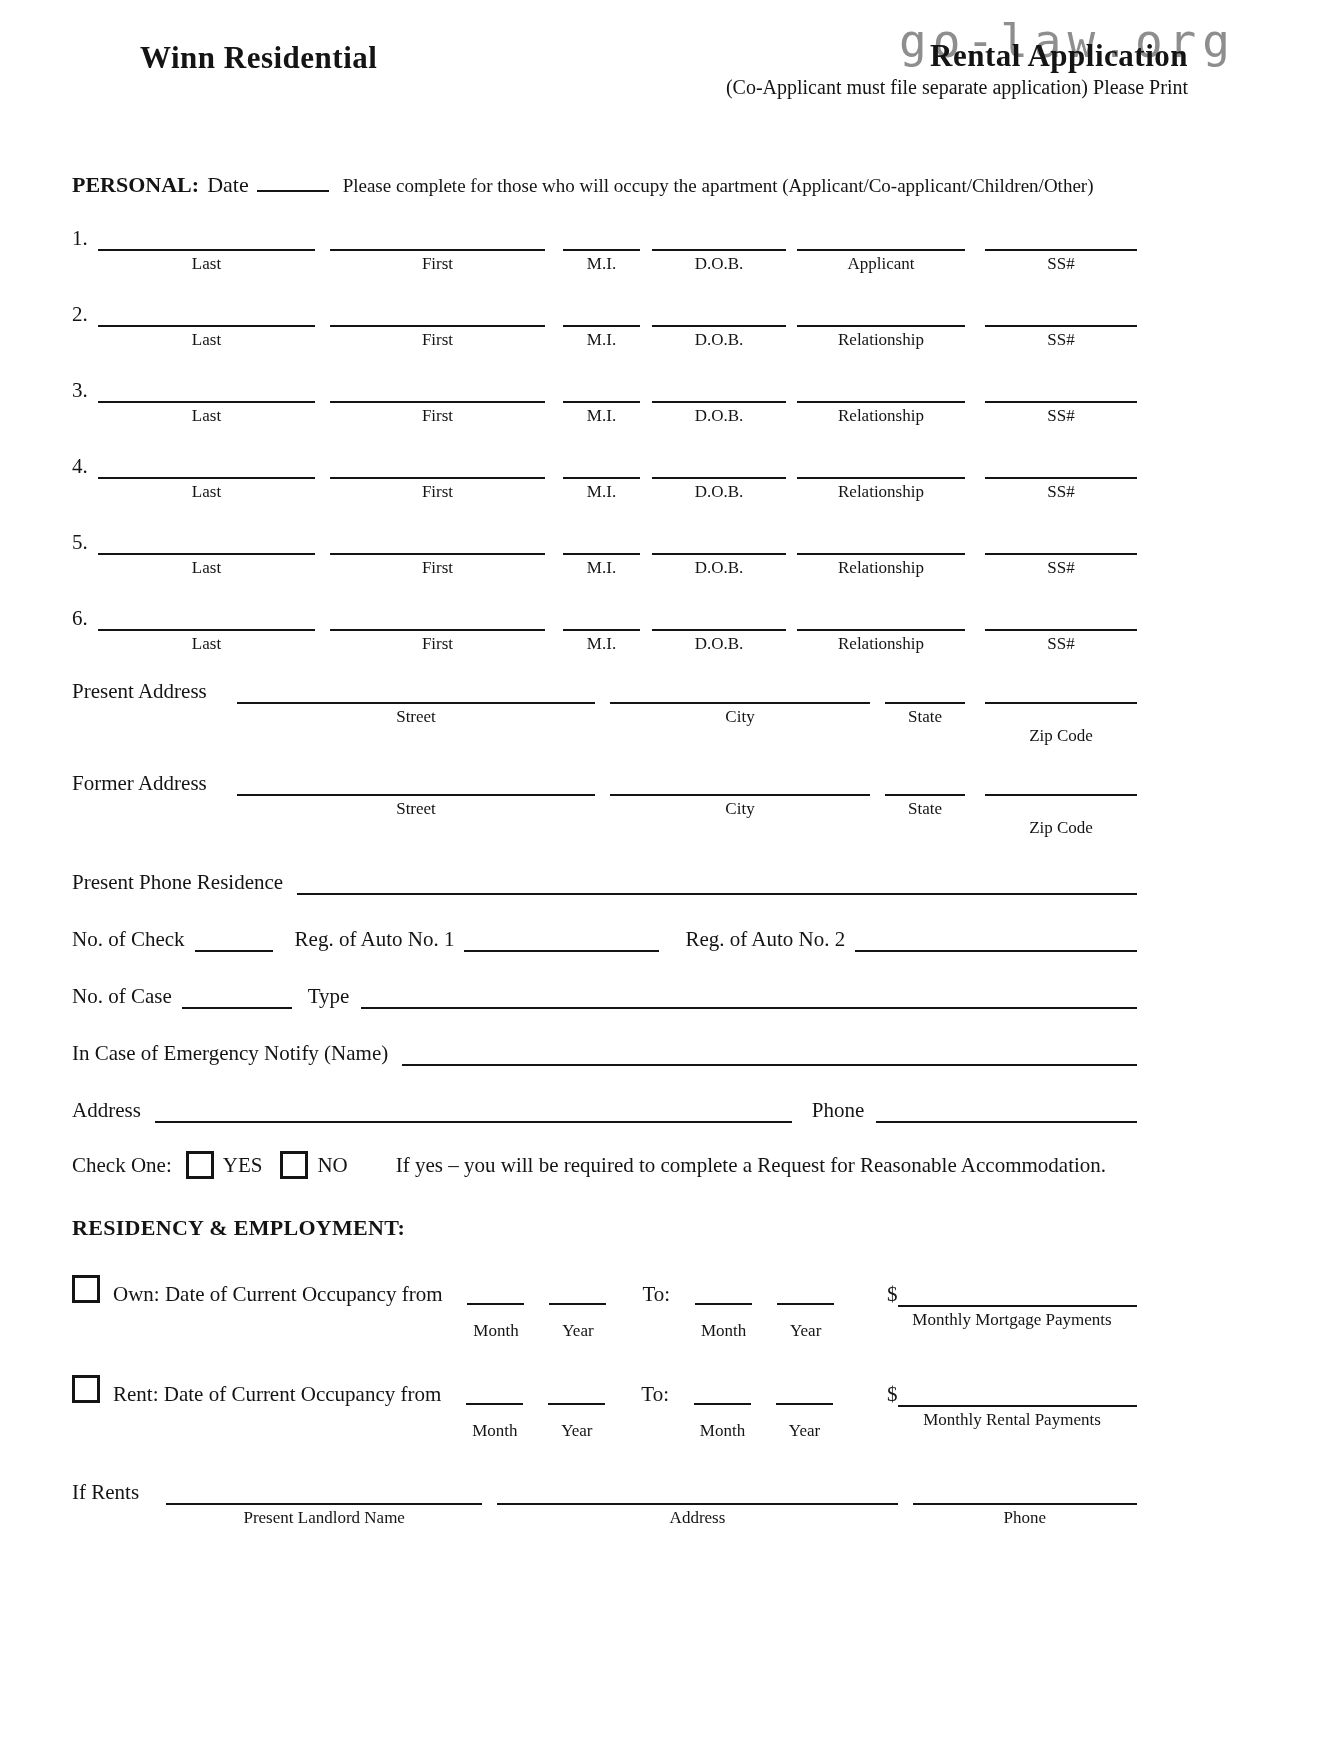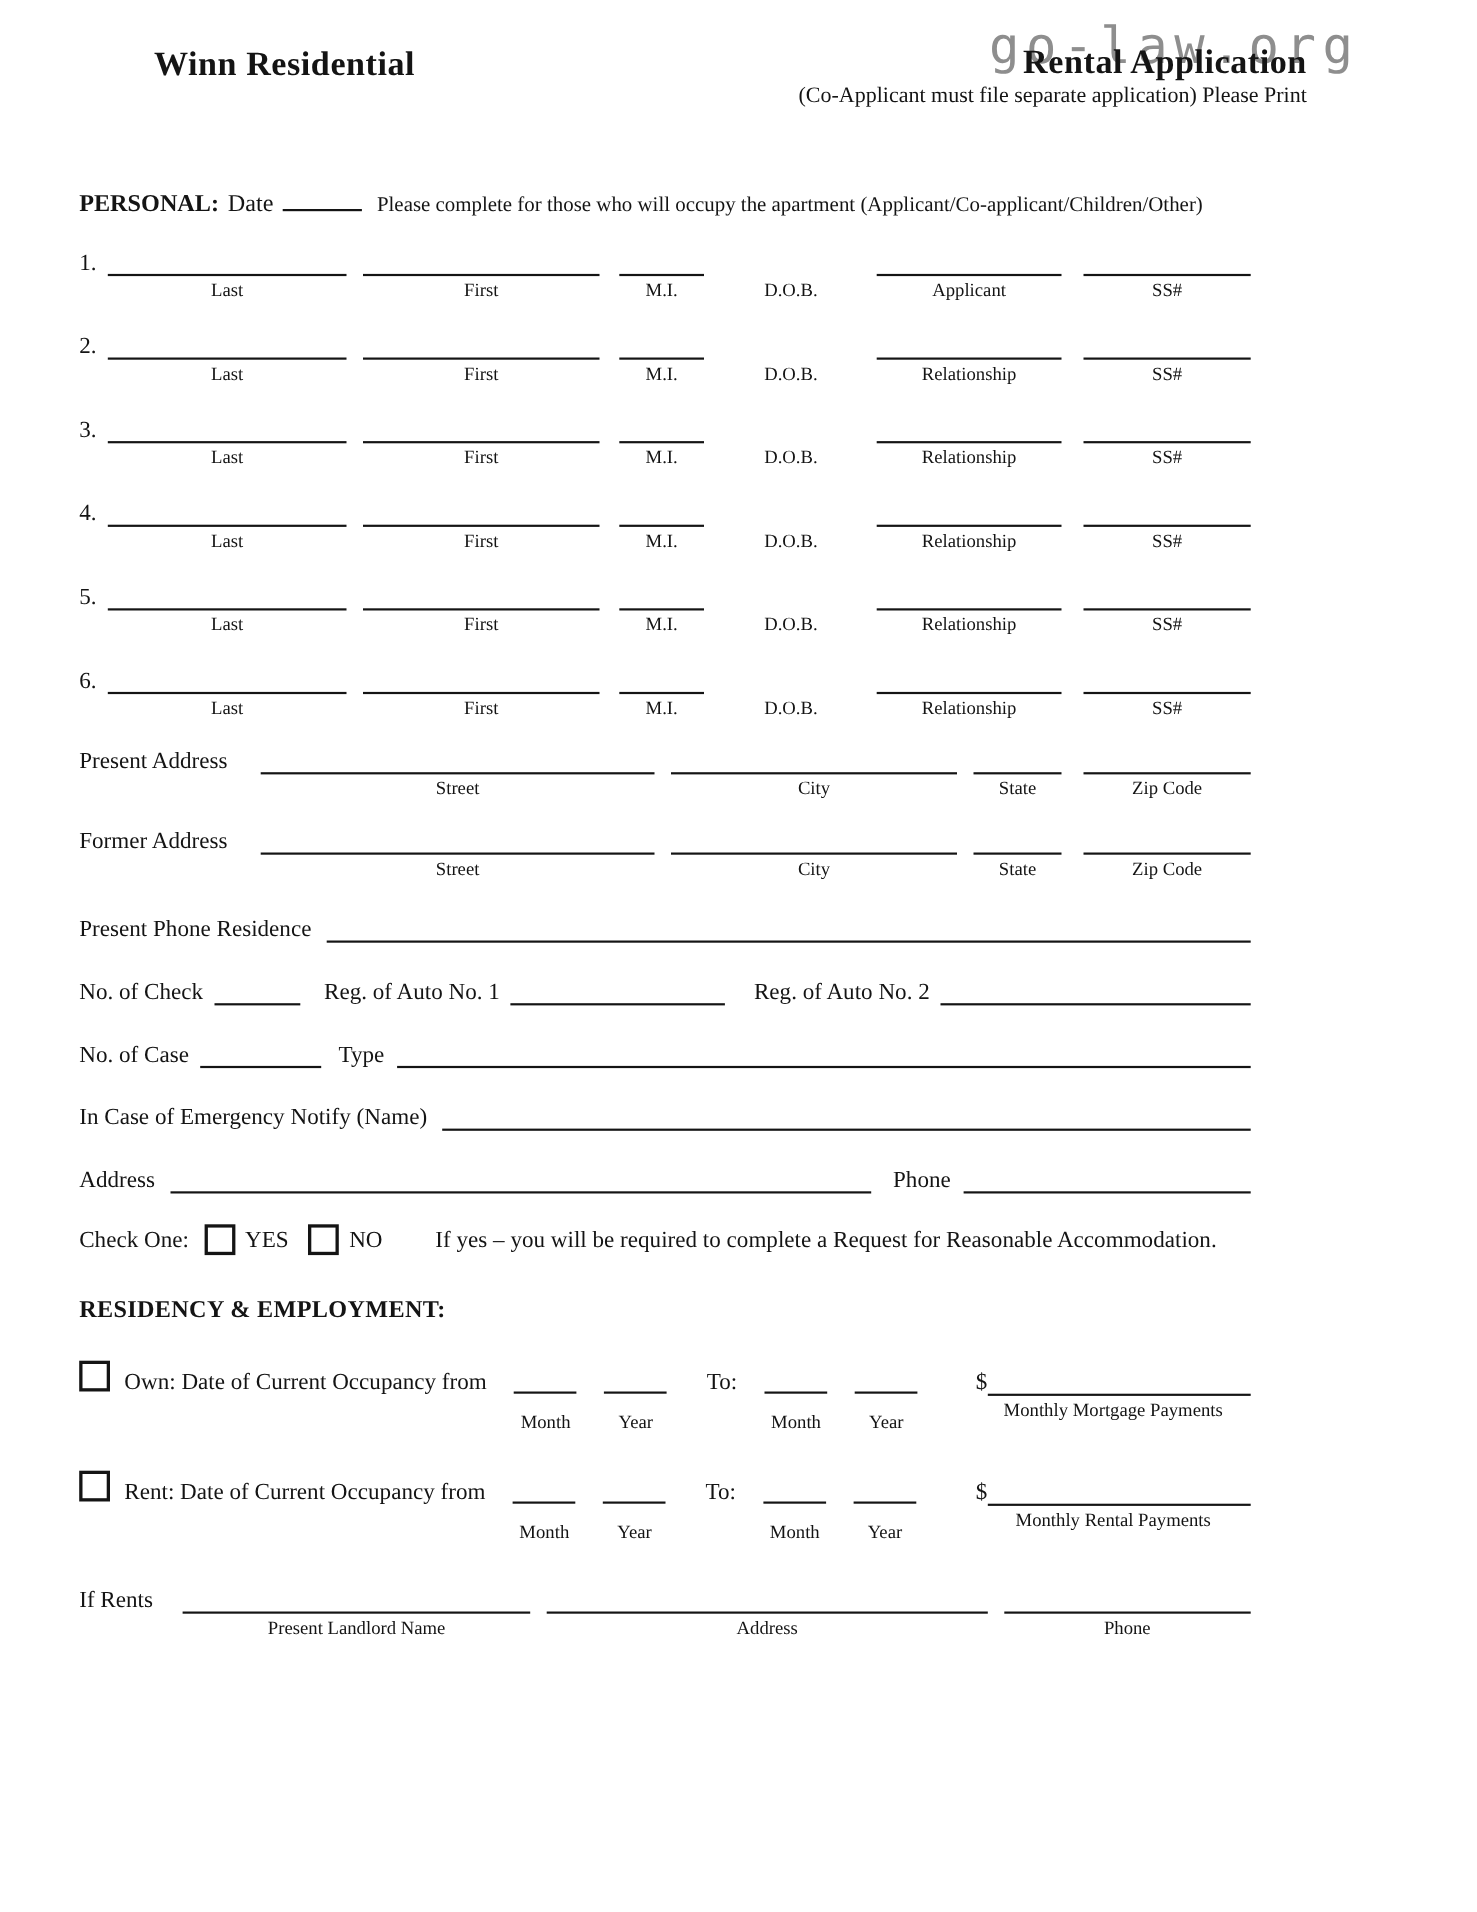--- a/index.html
+++ b/index.html
@@ -32,31 +32,31 @@
 
   
   .nrow { display:flex; margin-top:25px; }
   .nrow .num { width:26px; height:28px; display:flex; align-items:flex-end; font-size:21px; }
   .cell { display:flex; flex-direction:column; }
   .cell .ln { height:28px; border-bottom:2px solid #141414; }
   .cell .lbl { text-align:center; font-size:17px; padding-top:3px; }
   .c-last  { width:217px; }
   .c-first { width:215px; margin-left:15px; }
   .c-mi    { width:77px;  margin-left:18px; }
-  .c-dob   { width:134px; margin-left:12px;align-items:center; }
+  .c-dob   { width:134px; margin-left:12px; }
   .c-rel   { width:168px; margin-left:11px; }
   .c-ss    { width:152px; margin-left:20px; }
 
   
   .arow { display:flex; margin-top:22px; }
   .alabel { width:165px; height:28px; display:flex; align-items:flex-end; font-size:21px; }
   .c-street { width:358px; }
   .c-city   { width:260px; margin-left:15px; }
   .c-state  { width:80px;  margin-left:15px; }
-  .c-zip    { width:152px; margin-left:20px; }
+  .c-zip    { width:152px; margin-left:20px;gap:19px; }
 
   
   .frow { display:flex; align-items:flex-end; margin-top:32px; }
   .frow .txt { font-size:21px; white-space:nowrap; }
   .fline { border-bottom:2px solid #141414; height:22px; }
   .grow { flex:1 1 auto; }
 
   
   .para { font-size:20px; line-height:1.32; margin-top:32px; }
 

